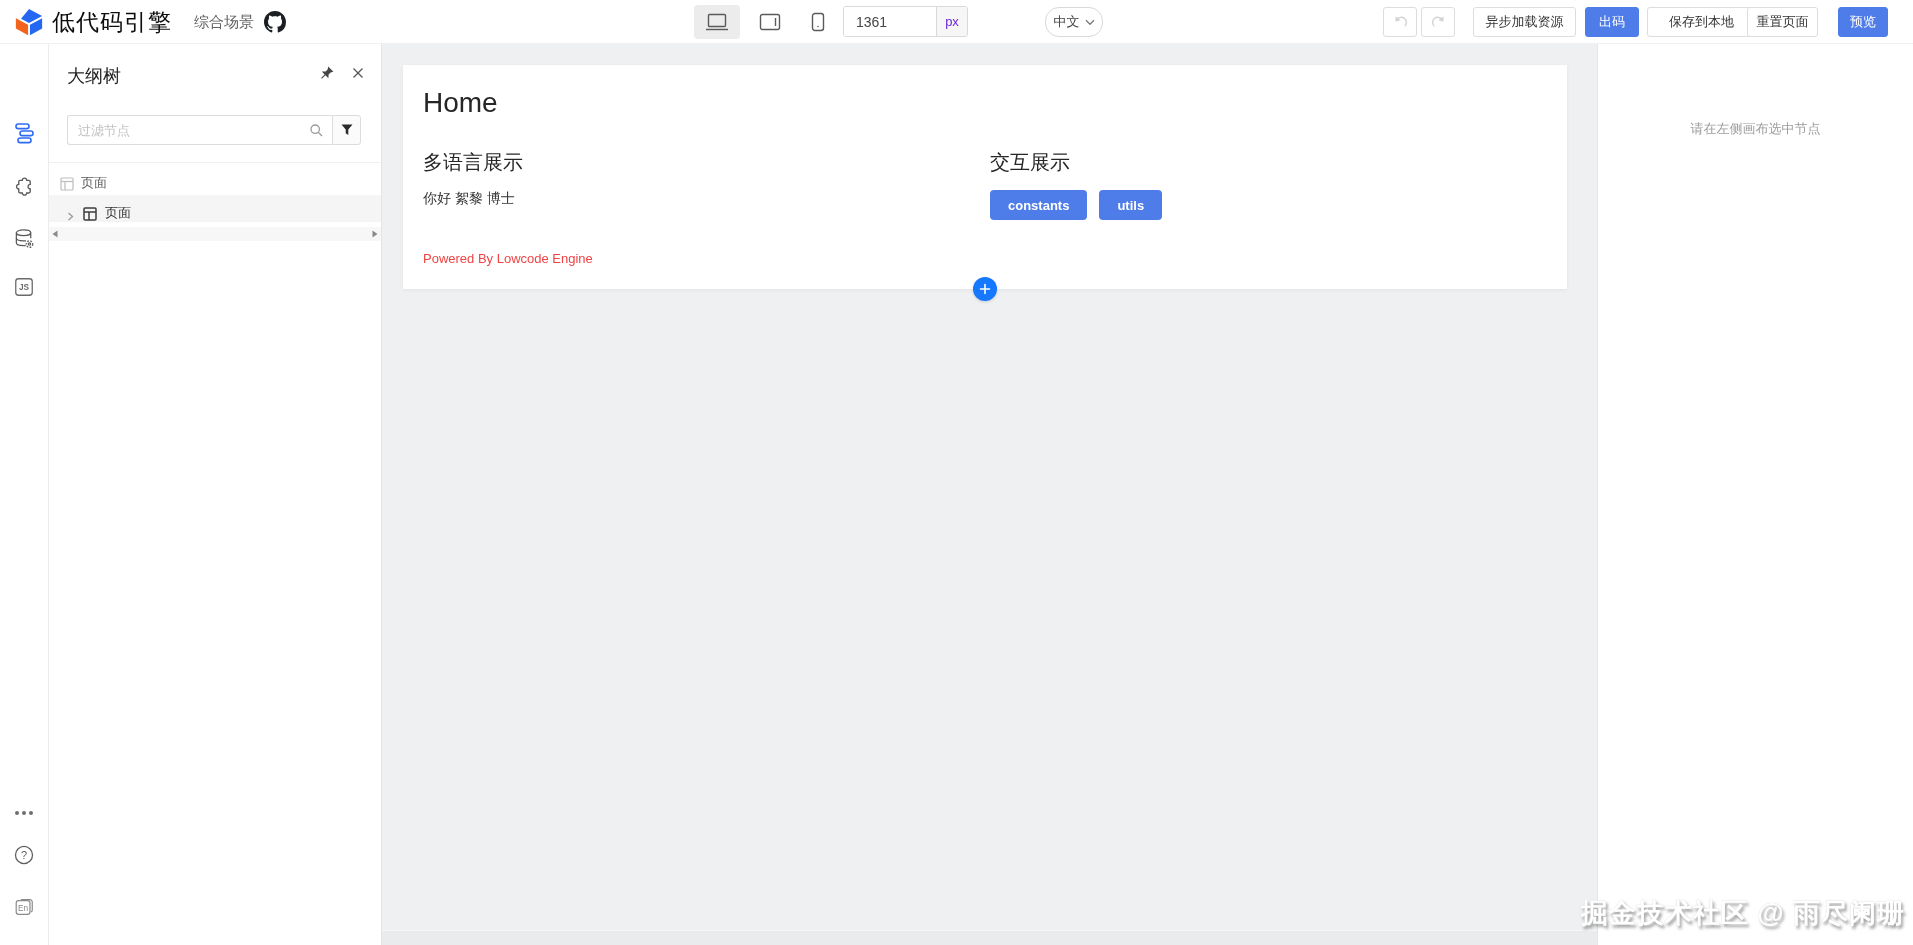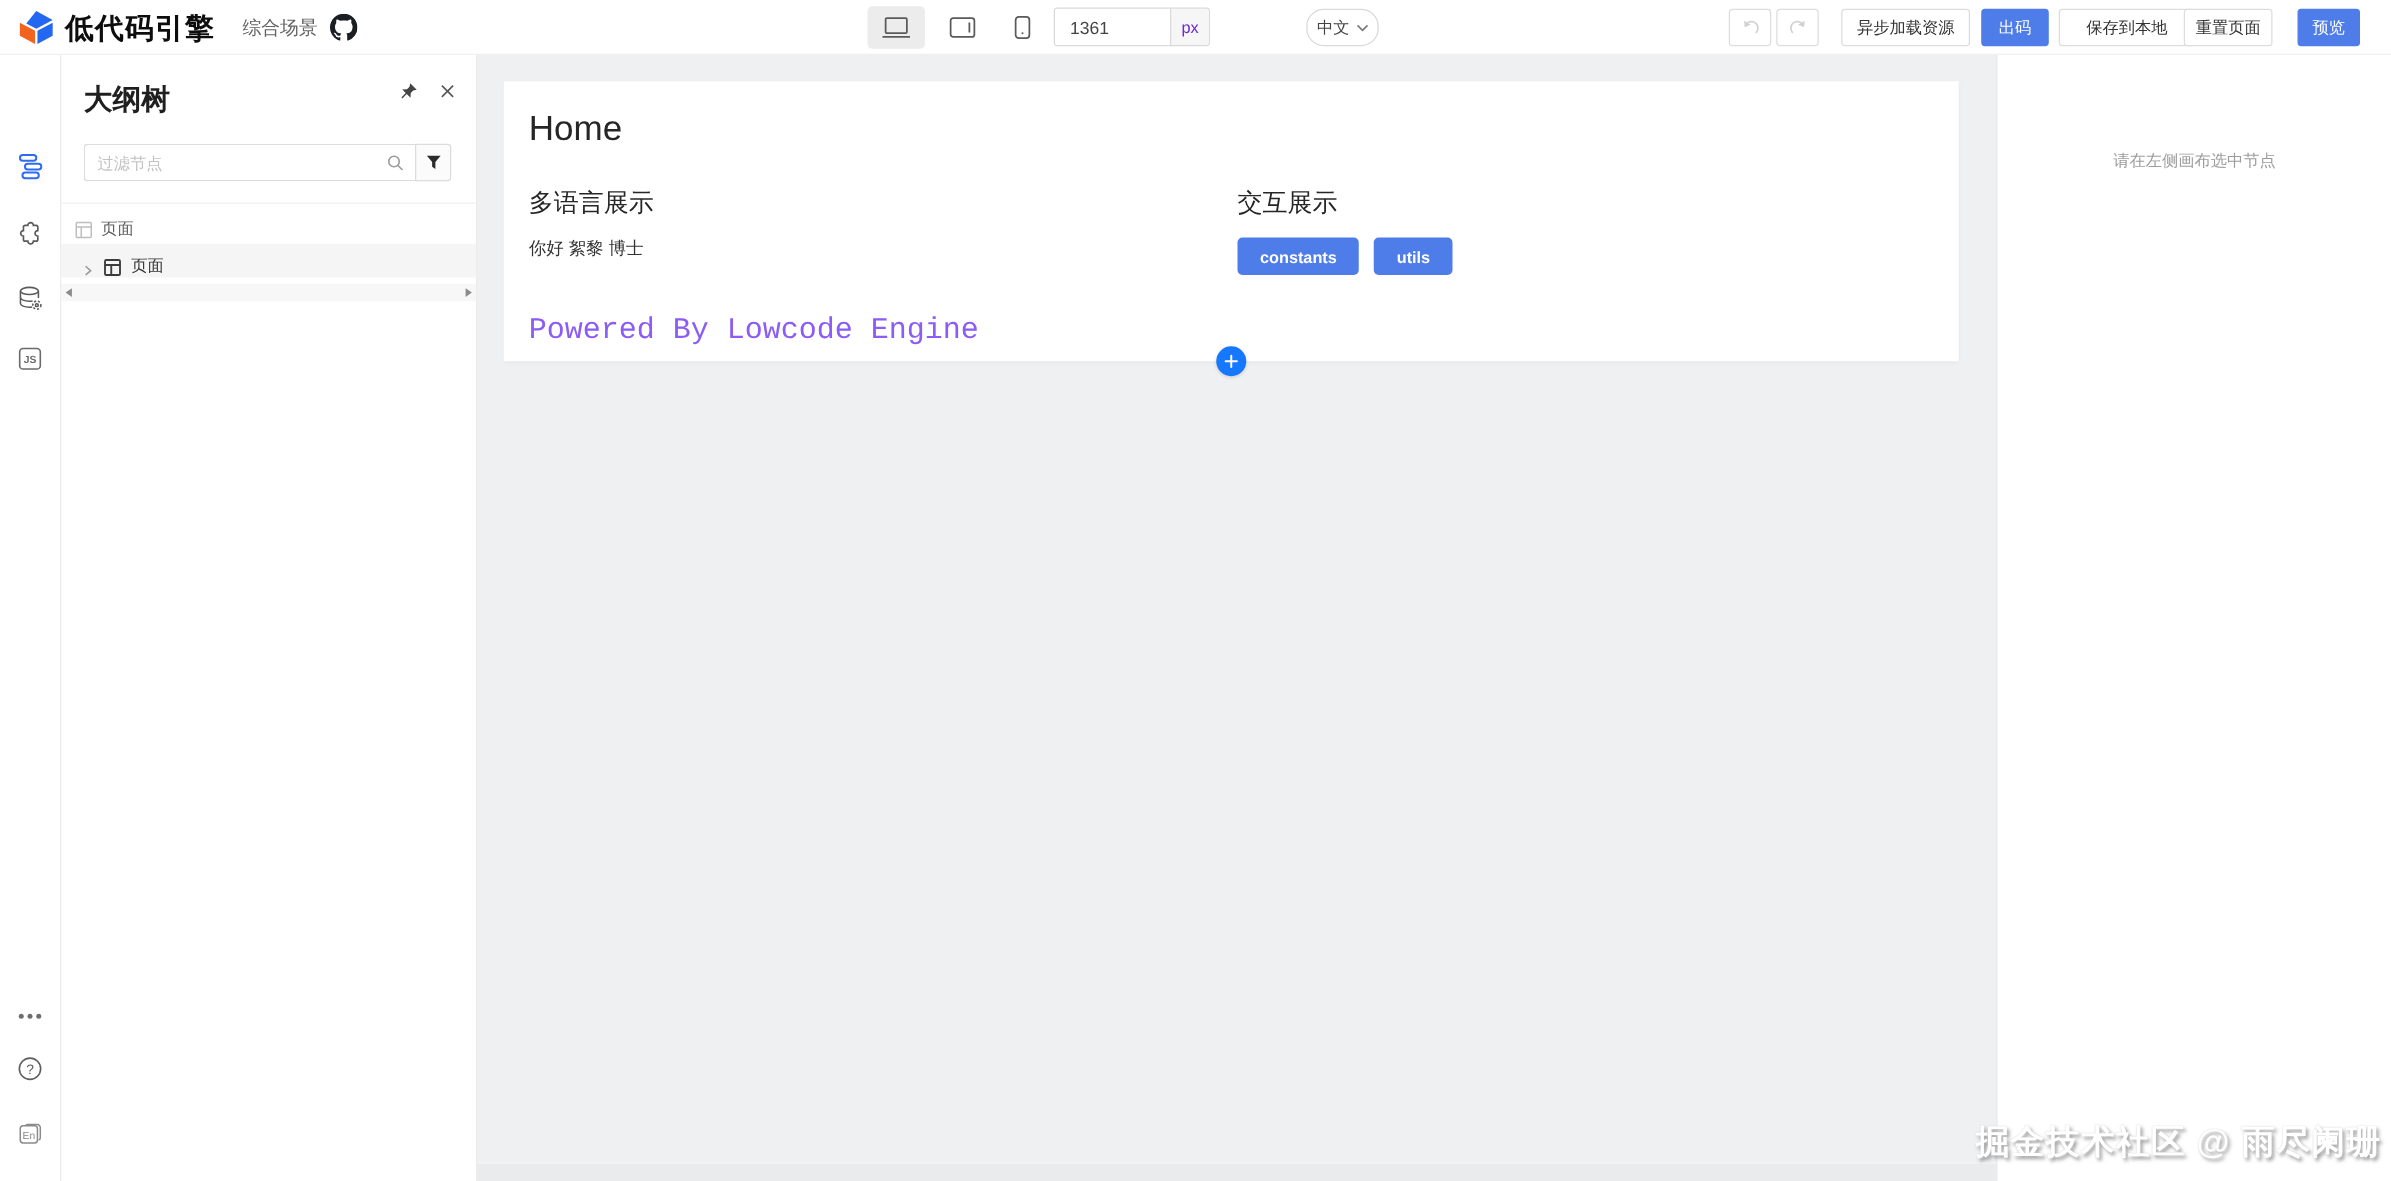--- a/index.html
+++ b/index.html
@@ -5,21 +5,21 @@
   * { margin:0; padding:0; box-sizing:border-box; }
   html,body { background:#fff; }
   #app {
     position:relative; width:1913px; height:945px; overflow:hidden;
     font-family:"Liberation Sans", sans-serif; background:#fff; color:#333;
   }
   
   .topbar { position:absolute; left:0; top:0; width:1913px; height:44px;
     background:#fff; border-bottom:1px solid #f0f0f0; z-index:30; }
   .tb-left { position:absolute; left:14px; top:0; height:44px; display:flex; align-items:center; }
-  .logo-text { font-size:23px; font-weight:700; color:#0d0d0d; letter-spacing:1px; margin-left:8px; }
+  .logo-text { font-size:23px; font-weight:400; color:#0d0d0d; letter-spacing:1px; margin-left:8px; }
   .scenario { font-size:15px; color:#636363; margin-left:22px; }
   .gh { margin-left:10px; display:flex; align-items:center; }
   .device-group { position:absolute; left:694px; top:5px; display:flex; gap:10px; }
   .dev-btn { width:46px; height:34px; display:flex; align-items:center; justify-content:center;
     border-radius:4px; cursor:pointer; }
   .dev-btn.tb { width:40px; } .dev-btn.ph { width:36px; }
   .dev-btn.active { background:#ececec; }
   .width-group { position:absolute; left:843px; top:6px; height:31px; display:flex;
     border:1px solid #d9d9d9; border-radius:3px; overflow:hidden; background:#fff; }
   .width-input { width:92px; height:100%; border:none; outline:none; padding:0 12px;
@@ -35,21 +35,21 @@
   .tb-btn.primary { background:#4e7ce8; border-color:#4e7ce8; color:#fff; }
   .tb-btn.icon-only { color:#d2d2d2; }
   
   .rail { position:absolute; left:0; top:44px; bottom:0; width:49px; background:#fff;
     border-right:1px solid #ececec; z-index:20; }
   .rail-item { position:absolute; left:50%; transform:translateX(-50%);
     width:34px; height:34px; display:flex; align-items:center; justify-content:center; cursor:pointer; }
   
   .panel { position:absolute; left:49px; top:44px; bottom:0; width:333px; background:#fff;
     border-right:1px solid #e4e4e4; z-index:10; }
-  .panel-title { position:absolute; left:18px; top:20px; font-size:23px; font-weight:bold; color:#1f1f1f; }
+  .panel-title { position:absolute; left:18px; top:20px; font-size:18px; font-weight:normal; color:#1f1f1f; }
   .panel-pin { position:absolute; right:46px; top:21px; cursor:pointer; }
   .panel-close { position:absolute; right:16px; top:22px; cursor:pointer; }
   .search-row { position:absolute; left:18px; top:71px; width:294px; height:30px; display:flex; }
   .search-box { flex:1; border:1px solid #dcdcdc; border-right:none; border-radius:3px 0 0 3px;
     display:flex; align-items:center; padding:0 8px 0 10px; }
   .search-box input { flex:1; border:none; outline:none; font-size:13px; color:#444;
     font-family:"Liberation Sans",sans-serif; }
   .search-box input::placeholder { color:#c2c2c2; }
   .filter-btn { width:29px; border:1px solid #dcdcdc; border-radius:0 3px 3px 0;
     background:#fbfbfb; display:flex; align-items:center; justify-content:center; cursor:pointer; }
@@ -67,21 +67,21 @@
     box-shadow:0 1px 4px rgba(0,0,0,0.05); }
   .card h1 { position:absolute; left:20px; top:22px; font-size:28px; font-weight:400; color:#262626; }
   .col { position:absolute; top:84px; width:560px; }
   .col.left { left:20px; } .col.right { left:587px; }
   .sec-title { font-size:20px; font-weight:400; color:#262626; }
   .i18n-text { margin-top:14px; font-size:14px; color:#333; }
   .btn-row { margin-top:14px; display:flex; gap:12px; }
   .blue-btn { height:30px; padding:0 18px; background:#4e7ce8; color:#fff; border:none;
     border-radius:4px; font-size:13px; font-weight:bold; cursor:pointer;
     font-family:"Liberation Sans",sans-serif; }
-  .powered { position:absolute; left:20px; top:186px; font-size:24px; color:#8b5cf6;font-family:Liberation Mono, monospace; }
+  .powered { position:absolute; left:20px; top:186px; font-size:13px; color:#ef4444; }
   .add-btn { position:absolute; left:591px; top:233px; width:24px; height:24px; border-radius:50%;
     background:#1677ff; border:none; display:flex; align-items:center; justify-content:center;
     cursor:pointer; z-index:5; box-shadow:0 1px 3px rgba(0,0,0,0.15); }
   .canvas-foot { position:absolute; left:0; right:0; bottom:0; height:15px; background:#e9ebed;
     border-top:1px solid #f5f6f7; }
   
   .rpanel { position:absolute; right:0; top:44px; bottom:0; width:316px; background:#fff;
     border-left:1px solid #e6e6e6; }
   .empty-hint { margin-top:76px; text-align:center; font-size:13px; color:#9c9c9c; }
   

